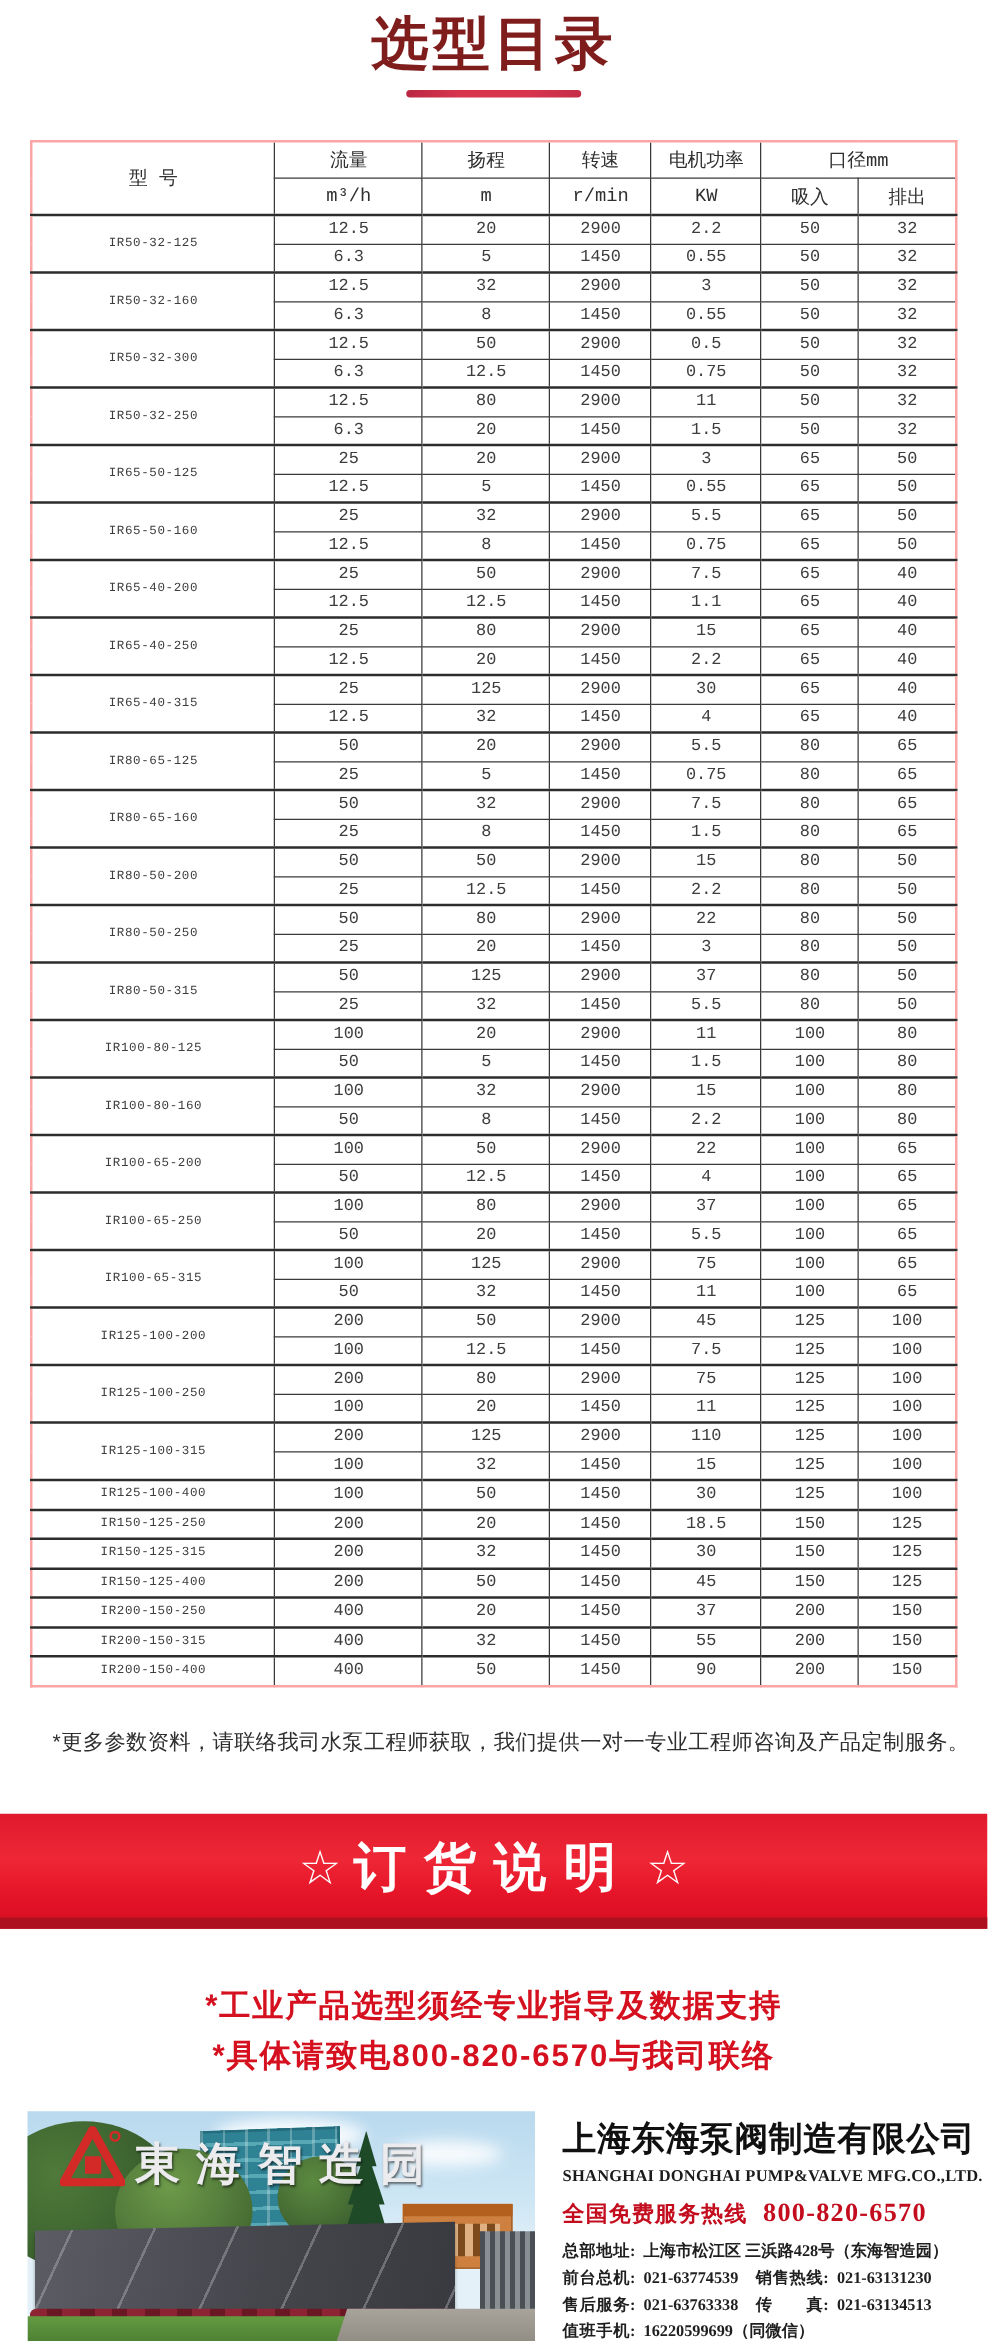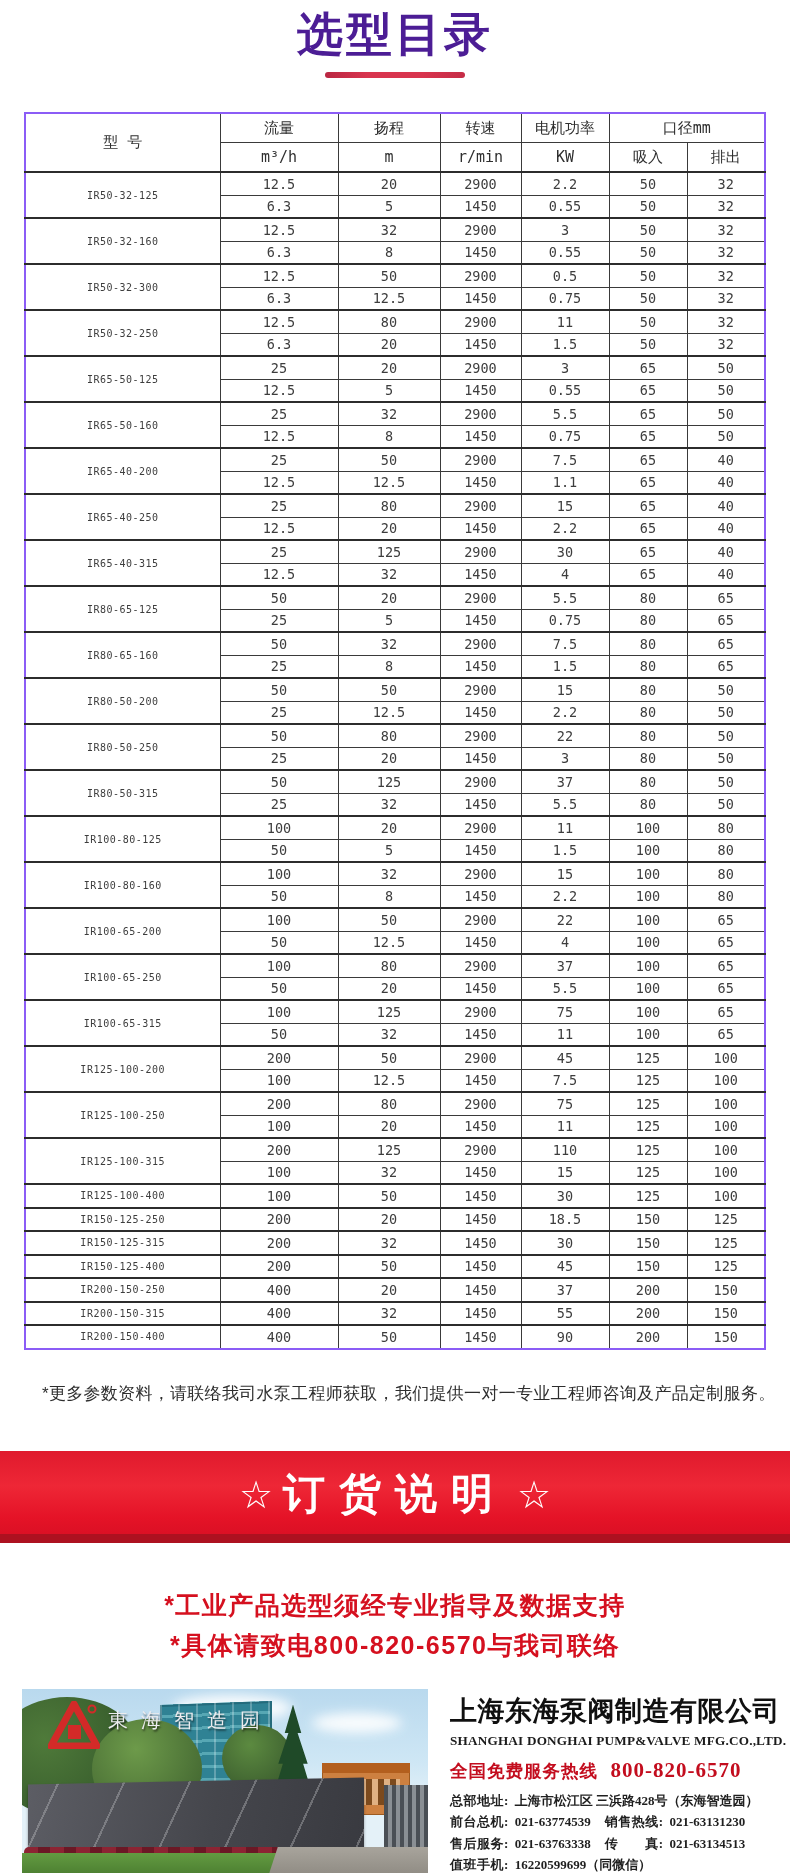--- a/index.html
+++ b/index.html
@@ -1,26 +1,26 @@
 <!DOCTYPE html>
 <html><head>
 <meta charset="utf-8">
 <style>
   html,body{margin:0;padding:0;background:#ffffff;}
   body{width:790px;height:1873px;overflow:hidden;font-family:"Liberation Sans",sans-serif;-webkit-font-smoothing:antialiased;}
   .page{width:790px;padding-top:8px;box-sizing:border-box;}
 
   
-  .page-title{margin:0;text-align:center;font-size:46px;line-height:52px;font-weight:800;color:#4c1d95;letter-spacing:3px;}
+  .page-title{margin:0;text-align:center;font-size:46px;line-height:52px;font-weight:800;color:#7f1d1d;letter-spacing:3px;}
   .title-underline{width:140px;height:6px;border-radius:3px;margin:12px auto 0;background:linear-gradient(90deg,#b92742,#d8344e 30%,#d8344e 70%,#c52c46);}
 
   
   table.spec{width:740px;margin:34px auto 0;border-collapse:collapse;table-layout:fixed;
     font-family:"DejaVu Sans Mono","Liberation Sans",sans-serif;color:#3d3d3d;}
-  table.spec{border:2px solid #8b5cf6;}
+  table.spec{border:2px solid #fca5a5;font-family:Liberation Mono, monospace;}
   table.spec th,table.spec td{border:1px solid #3a3a3a;padding:0;text-align:center;vertical-align:middle;font-weight:normal;}
   table.spec thead th{height:28px;font-size:15px;color:#2f2f2f;}
   table.spec tbody td{height:21.5px;font-size:13.5px;}
   table.spec td.model-cell{font-size:10px;letter-spacing:0.5px;}
   table.spec tr.group-start td{border-top-width:2px;border-top-color:#2c2c2c;}
 
   
   .footnote{margin:32px 0 0 42px;font-size:17px;color:#2e2e2e;letter-spacing:0.3px;}
 
   
@@ -67,21 +67,21 @@
     clip-path:polygon(50% 0,68% 28%,60% 28%,82% 58%,72% 58%,100% 100%,0 100%,28% 58%,18% 58%,40% 28%,32% 28%);}
   .ph-orange{position:absolute;left:300px;top:74px;width:88px;height:52px;background:#cd8040;box-shadow:inset 0 10px 0 #b35f1e,inset 0 0 0 1px #9c5a20;}
   .ph-orange::after{content:"";position:absolute;left:8px;top:16px;width:70px;height:26px;
     background:repeating-linear-gradient(90deg,#7c4a1d 0 6px,#e0b183 6px 12px);}
   .ph-gate{position:absolute;left:362px;top:96px;width:44px;height:66px;
     background:repeating-linear-gradient(90deg,#4a4f55 0 4px,#8a8f94 4px 8px);}
   .ph-wall{position:absolute;left:6px;top:92px;width:336px;height:74px;transform:skewY(-1.2deg);
     background:linear-gradient(100deg,#5c5d64 0%,#45464c 55%,#393a40 100%);box-shadow:0 2px 3px rgba(0,0,0,0.35);}
   .ph-wall::after{content:"";position:absolute;inset:0;opacity:0.35;
     background:repeating-linear-gradient(115deg,transparent 0 26px,#c9cacd 26px 28px,transparent 28px 60px);}
-  .wall-text{position:absolute;left:86px;top:18px;z-index:2;color:#ececef;font-weight:400;font-size:20px;letter-spacing:13px;
+  .wall-text{position:absolute;left:86px;top:18px;z-index:2;color:#ececef;font-weight:700;font-size:36px;letter-spacing:13px;
     text-shadow:1px 2px 2px rgba(0,0,0,0.55);white-space:nowrap;}
   .ph-logo{position:absolute;left:26px;top:12px;z-index:2;width:52px;height:48px;}
   .ph-shrubs{position:absolute;left:2px;top:158px;width:344px;height:15px;border-radius:5px;
     background:repeating-linear-gradient(90deg,#8c2433 0 14px,#6b1825 14px 26px);}
   .ph-lawn{position:absolute;left:0;bottom:0;width:406px;height:24px;background:linear-gradient(180deg,#639b41,#4a7c30);}
   .ph-road{position:absolute;right:0;bottom:0;width:160px;height:30px;background:linear-gradient(180deg,#a8a49c,#8e8a82);transform:skewX(-18deg);transform-origin:bottom right;}
 </style>
 </head>
 <body>
 

